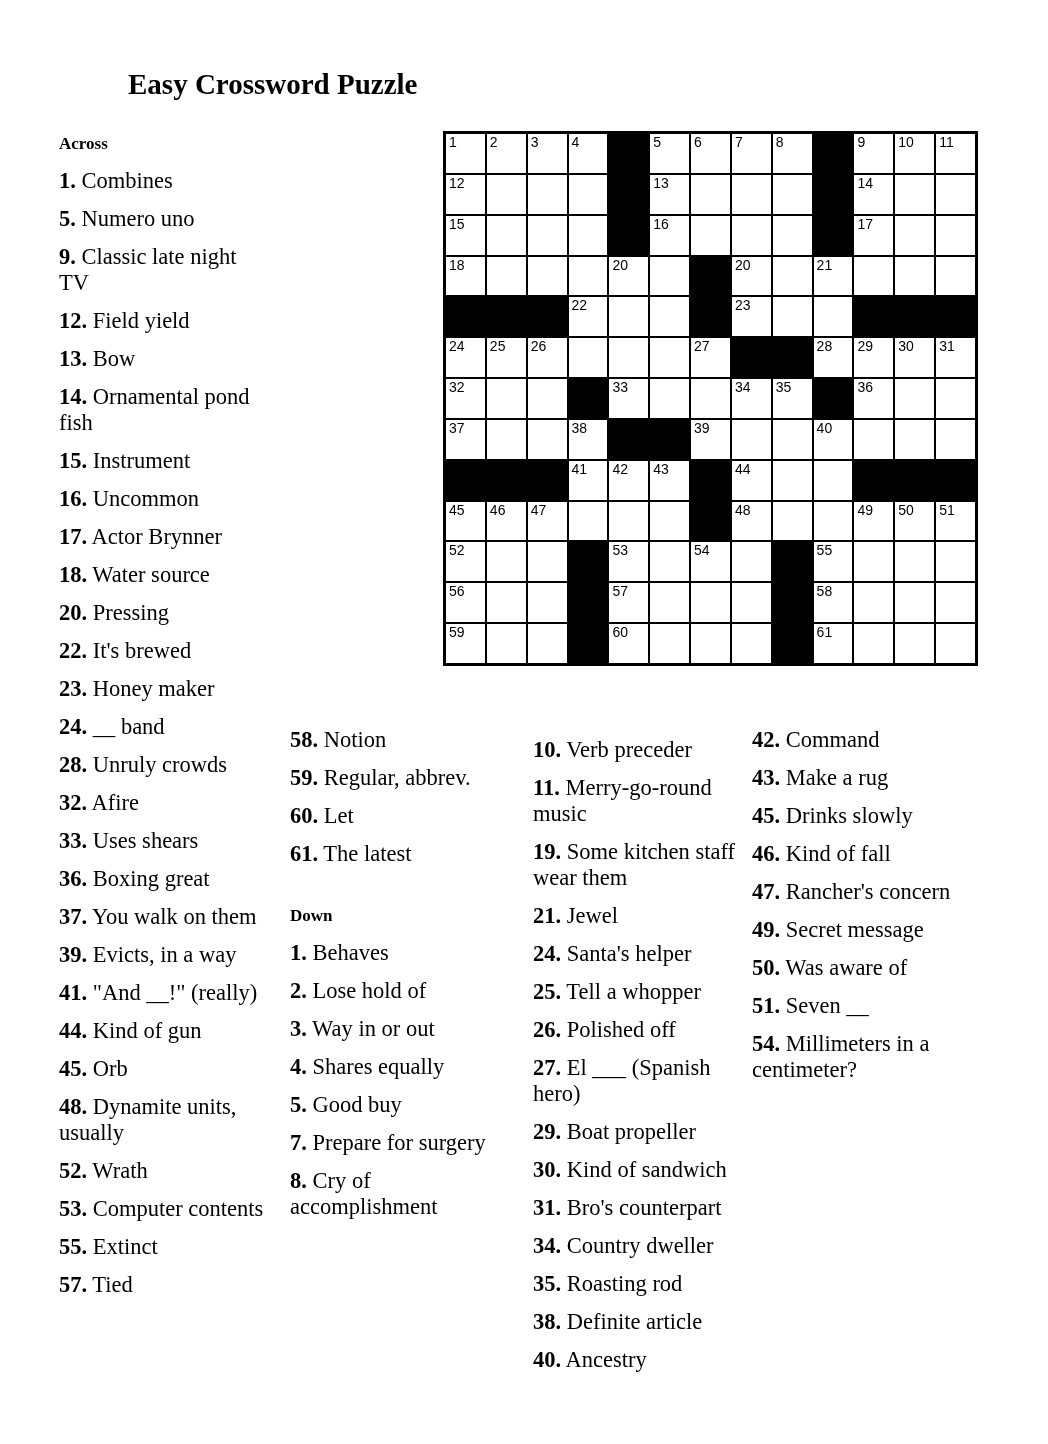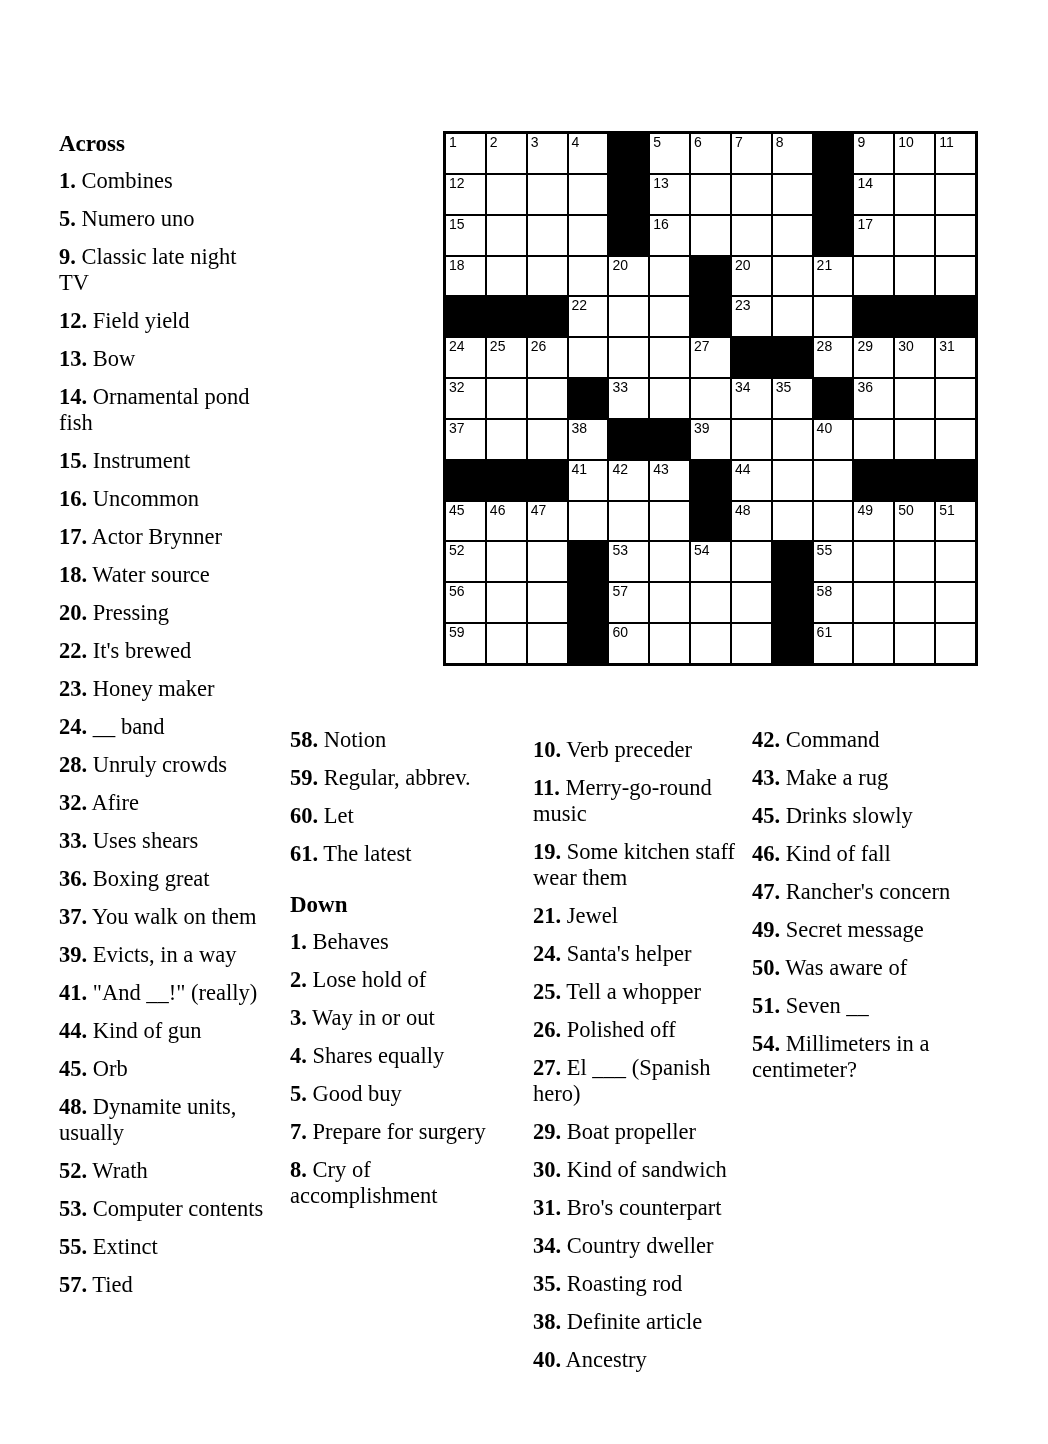--- a/index.html
+++ b/index.html
@@ -21,26 +21,26 @@
     font-weight: bold;
     line-height: 1.1;
     white-space: nowrap;
   }
   .clue-col { position: absolute; }
   .col1 { left: 59px;  top: 130px; width: 212px; }
   .col2 { left: 290px; top: 727px; width: 205px; }
   .col3 { left: 518px; top: 737px; width: 210px; margin-left: 15px; }
   .col4 { left: 752px; top: 727px; width: 208px; }
   .section-header {
-    font-size: 23px;
+    font-size: 17px;
     font-weight: bold;
     line-height: 27px;
     margin-bottom: 11px;
   }
-  .down-header-gap { margin-top: 24px; }
+  .down-header-gap { margin-top: 35px; }
   .clue {
     font-size: 22.5px;
     line-height: 26px;
     margin-bottom: 12px;
   }
   .clue b { font-weight: bold; }
   .grid {
     position: absolute;
     left: 443px;
     top: 131px;
@@ -64,20 +64,21 @@
     font-size: 14px;
     line-height: 1.1;
     color: #000000;
   }
 </style>
 </head>
 <body>
 
 <div class="page">
 
+  <h1 class="title">Easy Crossword Puzzle</h1>
 
   <div class="grid" id="grid">
       <div class="cell">
         <span class="num">1</span>
       </div>
       <div class="cell">
         <span class="num">2</span>
       </div>
       <div class="cell">
         <span class="num">3</span>

